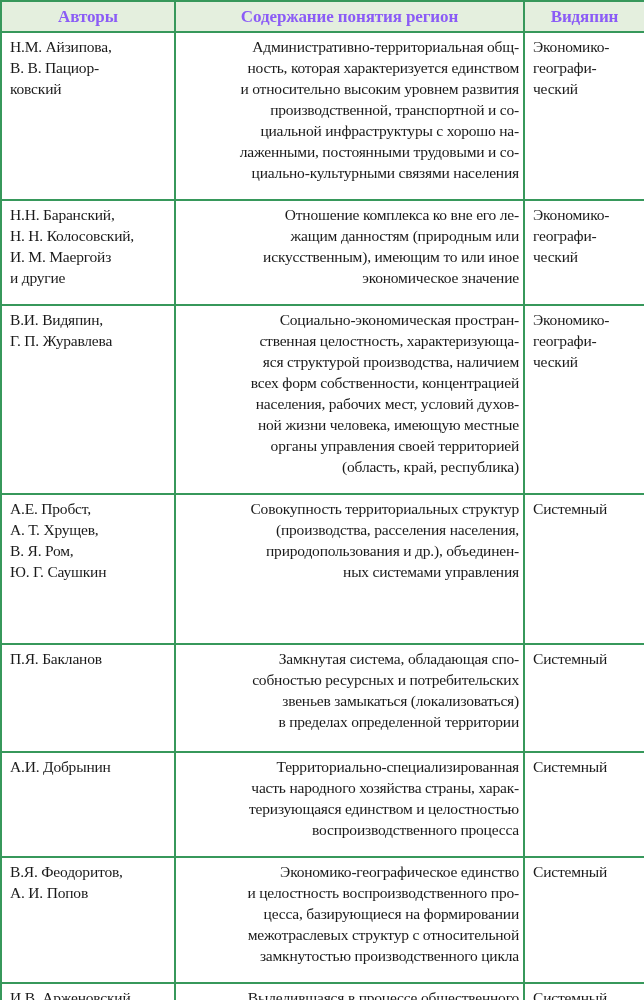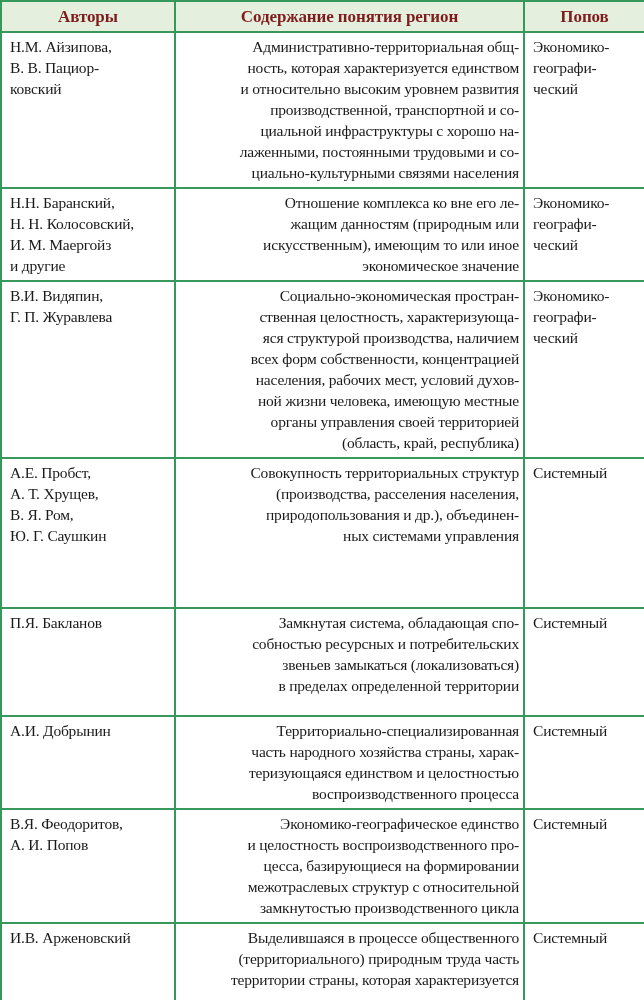--- a/index.html
+++ b/index.html
@@ -18,36 +18,36 @@
     height: 997px;
     border: 2px solid #37985b;
     border-bottom-width: 3px;
   }
   col.c-authors  { width: 174px; }
   col.c-def      { width: 349px; }
   col.c-approach { width: 121px; }
   th, td { border: 2px solid #37985b; }
   th {
     background: #e4efde;
-    color: #7f1d1d;
+    color: #8b5cf6;
     font-weight: bold;
     font-size: 17px;
     text-align: center;
     vertical-align: middle;
     padding: 0 2px;
     letter-spacing: -0.1px;
   }
   thead tr { height: 31px; }
   td {
     vertical-align: top;
     color: #1a1a1a;
     font-size: 15.5px;
     line-height: 21px;
     letter-spacing: -0.2px;
-    padding: 3px 4px 4px 8px;
+    padding: 3px 4px 16px 8px;
     white-space: pre;
     overflow: hidden;
   }
   td.definition { padding-left: 9px; text-align: right; }
   
   tbody tr:nth-child(1) { height: 152px; }
   tbody tr:nth-child(2) { height: 88px;  }
   tbody tr:nth-child(3) { height: 97px; margin-left: 14px;  }
   tbody tr:nth-child(4) { height: 150px; }
   tbody tr:nth-child(5) { height: 108px;  }
@@ -63,21 +63,21 @@
   <table class="region-table">
     <colgroup>
       <col class="c-authors">
       <col class="c-def">
       <col class="c-approach">
     </colgroup>
     <thead>
       <tr>
         <th>Авторы</th>
         <th>Содержание понятия регион</th>
-        <th>Попов</th>
+        <th>Видяпин</th>
       </tr>
     </thead>
     <tbody>
       <tr>
         <td class="authors">Н.М. Айзипова,
 В. В. Пациор-
 ковский</td>
         <td class="definition">Административно-территориальная общ-
 ность, которая характеризуется единством
 и относительно высоким уровнем развития

